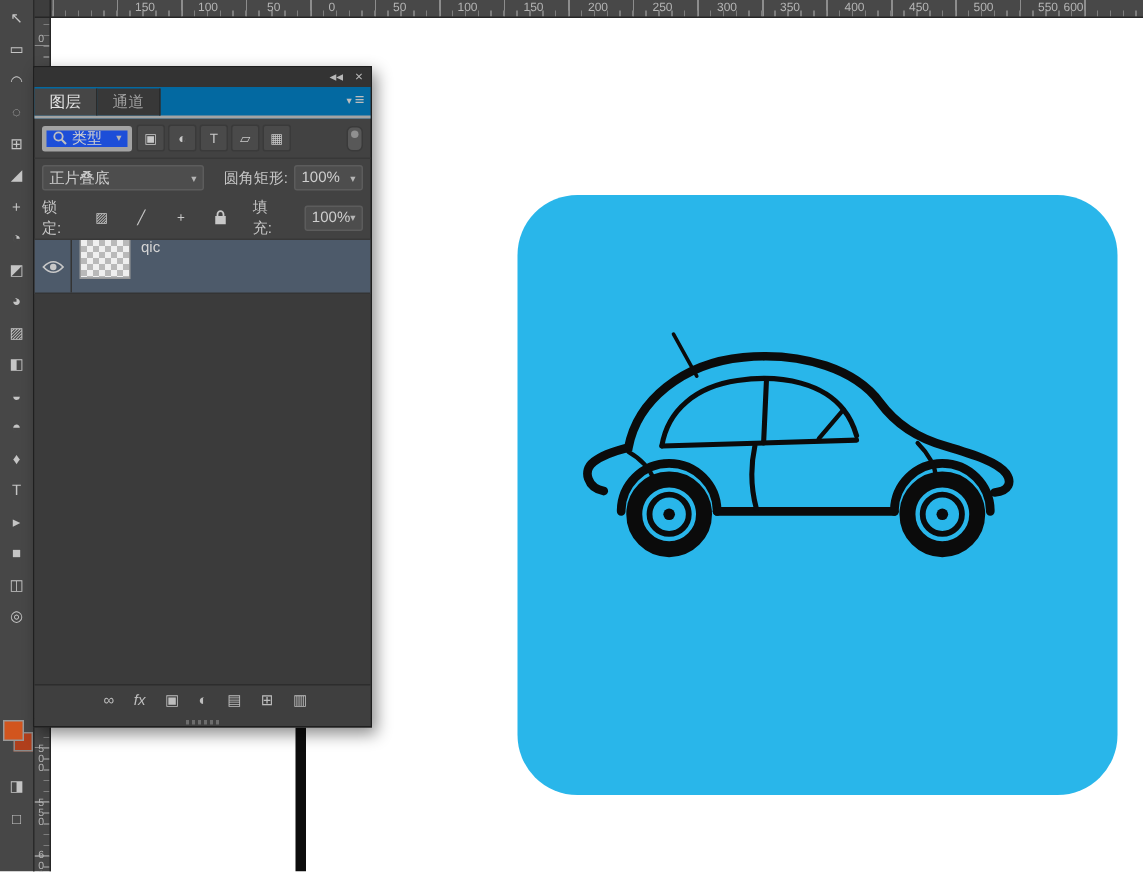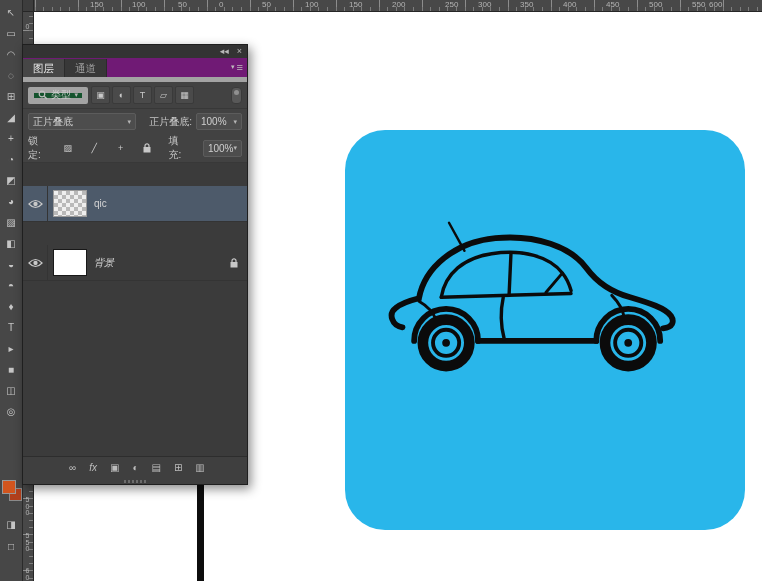--- a/index.html
+++ b/index.html
@@ -49,32 +49,32 @@
   .car{position:absolute;left:42px;top:84px;width:310px;}
   .dock-edge{position:absolute;left:197px;top:485px;width:7px;height:96px;background:#0d0d0d;z-index:2;}
 
   
   .layers-panel{position:absolute;left:22px;top:44px;width:226px;height:441px;background:#424242;
                 border:1px solid #1f1f1f;box-shadow:3px 4px 10px rgba(0,0,0,.45);z-index:10;
                 display:flex;flex-direction:column;font-size:10px;color:#cfcfcf;box-sizing:border-box;}
   .collapse-bar{flex:0 0 13px;background:#333;display:flex;justify-content:flex-end;align-items:center;
                 gap:8px;padding:0 5px;font-size:9px;color:#b8b8b8;}
   .collapse-bar span{cursor:pointer;line-height:13px;}
-  .tab-bar{flex:0 0 19px;background:#701a75;display:flex;align-items:flex-end;position:relative;
-           border-bottom:5px solid #a3a3a3;}
+  .tab-bar{flex:0 0 19px;background:#0369a1;display:flex;align-items:flex-end;position:relative;
+           border-bottom:2px solid #a3a3a3;}
   .tab{height:18px;line-height:18px;padding:0 10px;font-size:10.5px;color:#9f9f9f;background:#383838;
        border-right:1px solid #2b2b2b;cursor:pointer;}
   .tab.active{background:#464646;color:#e3e3e3;}
   .panel-menu{position:absolute;right:4px;top:3px;display:flex;align-items:center;gap:2px;
               color:#bdbdbd;cursor:pointer;}
   .panel-menu .mv{font-size:7px;}
   .panel-menu .mh{font-size:11px;}
   .filter-row{flex:0 0 26px;display:flex;align-items:center;gap:3px;padding:0 5px;
               border-bottom:1px solid #383838;}
-  .type-select{height:17px;background:#14532d;border:6px solid #a3a3a3;border-radius:2px;
+  .type-select{height:17px;background:#1d4ed8;border:3px solid #a3a3a3;border-radius:2px;
                display:flex;align-items:center;gap:3px;padding:0 4px;width:60px;box-sizing:border-box;
                cursor:pointer;}
   .arr{font-size:7px;color:#b5b5b5;margin-left:auto;}
   .filter-btns{display:flex;gap:2px;}
   .fbtn{width:17px;height:16px;background:#4a4a4a;border:1px solid #3a3a3a;border-radius:2px;
         color:#c9c9c9;font-size:9px;display:flex;align-items:center;justify-content:center;cursor:pointer;}
   .filter-toggle{margin-left:auto;width:9px;height:15px;background:#585858;border:1px solid #3a3a3a;
                  border-radius:4px;position:relative;cursor:pointer;}
   .filter-toggle::after{content:"";position:absolute;left:1.5px;top:2px;width:5px;height:5px;
                  border-radius:50%;background:#909090;}
@@ -83,21 +83,21 @@
           align-items:center;padding:0 4px;box-sizing:border-box;cursor:pointer;}
   .select.blend{width:108px;}
   .select.val{width:46px;}
   .lbl{color:#c6c6c6;}
   .push{margin-left:auto;}
   .lock-row{flex:0 0 25px;display:flex;align-items:center;padding:0 5px;gap:16px;
             border-bottom:1px solid #383838;}
   .lockbtn{width:13px;height:14px;display:flex;align-items:center;justify-content:center;
            font-size:9px;color:#c9c9c9;cursor:pointer;}
   .layer-list{flex:1;background:#3b3b3b;overflow:hidden;}
-  .layer-row{height:35px;display:flex;align-items:center;border-bottom:1px solid #343434;cursor:pointer;margin-top:23px;}
+  .layer-row{height:35px;display:flex;align-items:flex-start;border-bottom:1px solid #343434;cursor:pointer;}
   .layer-row.selected{background:#4d5a6a;}
   .eye-cell{width:24px;height:100%;display:flex;align-items:center;justify-content:center;
             border-right:1px solid #343434;flex:0 0 auto;cursor:pointer;}
   .thumb{width:32px;height:25px;margin:0 8px 0 6px;outline:1px solid #181818;flex:0 0 auto;
          position:relative;cursor:pointer;}
   .layer-row.selected .thumb{outline-color:#9a9a9a;}
   .checker{background-color:#efefef;
            background-image:linear-gradient(45deg,#b9b9b9 25%,transparent 25%,transparent 75%,#b9b9b9 75%),
                             linear-gradient(45deg,#b9b9b9 25%,transparent 25%,transparent 75%,#b9b9b9 75%);
            background-size:8px 8px;background-position:0 0,4px 4px;}
@@ -154,21 +154,21 @@
 <div class="h-ruler">
   <div>
       <span class="hnum" style="left: 56px;">150</span>
       <span class="hnum" style="left: 98px;">100</span>
       <span class="hnum" style="left: 144px;">50</span>
       <span class="hnum" style="left: 185px;">0</span>
       <span class="hnum" style="left: 228px;">50</span>
       <span class="hnum" style="left: 271px;">100</span>
       <span class="hnum" style="left: 315px;">150</span>
       <span class="hnum" style="left: 358px;">200</span>
-      <span class="hnum" style="left: 411px;">250</span>
+      <span class="hnum" style="left: 401px;">250</span>
       <span class="hnum" style="left: 444px;">300</span>
       <span class="hnum" style="left: 486px;">350</span>
       <span class="hnum" style="left: 529px;">400</span>
       <span class="hnum" style="left: 572px;">450</span>
       <span class="hnum" style="left: 615px;">500</span>
       <span class="hnum" style="left: 658px;">550</span>
       <span class="hnum" style="left: 675px;">600</span>
     </div>
 </div>
 <div class="v-ruler">
@@ -253,21 +253,21 @@
         <div class="fbtn">▦</div>
       </div>
     <div class="filter-toggle"></div>
   </div>
 
   <div class="blend-row">
     <div class="select blend">
       <span>正片叠底</span>
       <span class="arr">▾</span>
     </div>
-    <span class="lbl push">正片叠底:</span>
+    <span class="lbl push">圆角矩形:</span>
     <div class="select val">
       <span>100%</span>
       <span class="arr">▾</span>
     </div>
   </div>
 
   <div class="lock-row">
     <span class="lbl">锁定:</span>
     <span class="lockbtn">▨</span>
     <span class="lockbtn">╱</span>
@@ -292,36 +292,20 @@
         <svg width="15" height="10" viewBox="0 0 16 10">
           <path d="M1 5 Q8 -2.5 15 5 Q8 12.5 1 5 Z" fill="none" stroke="#c8c8c8" stroke-width="1.2"></path>
           <circle cx="8" cy="5" r="2.3" fill="#c8c8c8"></circle>
         </svg>
       </div>
       <div class="thumb checker"></div>
       <span class="lname">qic</span>
     </div>
 
 
-    <div class="layer-row bg-row">
-      <div class="eye-cell">
-        <svg width="15" height="10" viewBox="0 0 16 10">
-          <path d="M1 5 Q8 -2.5 15 5 Q8 12.5 1 5 Z" fill="none" stroke="#c8c8c8" stroke-width="1.2"></path>
-          <circle cx="8" cy="5" r="2.3" fill="#c8c8c8"></circle>
-        </svg>
-      </div>
-      <div class="thumb white"></div>
-      <span class="lname">背景</span>
-      <span class="row-lock">
-        <svg width="8" height="10" viewBox="0 0 8 10">
-          <rect x="0.5" y="4" width="7" height="5.5" fill="#c8c8c8"></rect>
-          <path d="M2 4 V2.8 a2 2 0 0 1 4 0 V4" fill="none" stroke="#c8c8c8" stroke-width="1.2"></path>
-        </svg>
-      </span>
-    </div>
 
   </div>
 
   <div class="panel-footer">
     <div class="ficons">
         <span class="ficon">∞</span>
         <span class="ficon fx">fx</span>
         <span class="ficon">▣</span>
         <span class="ficon">◐</span>
         <span class="ficon">▤</span>

